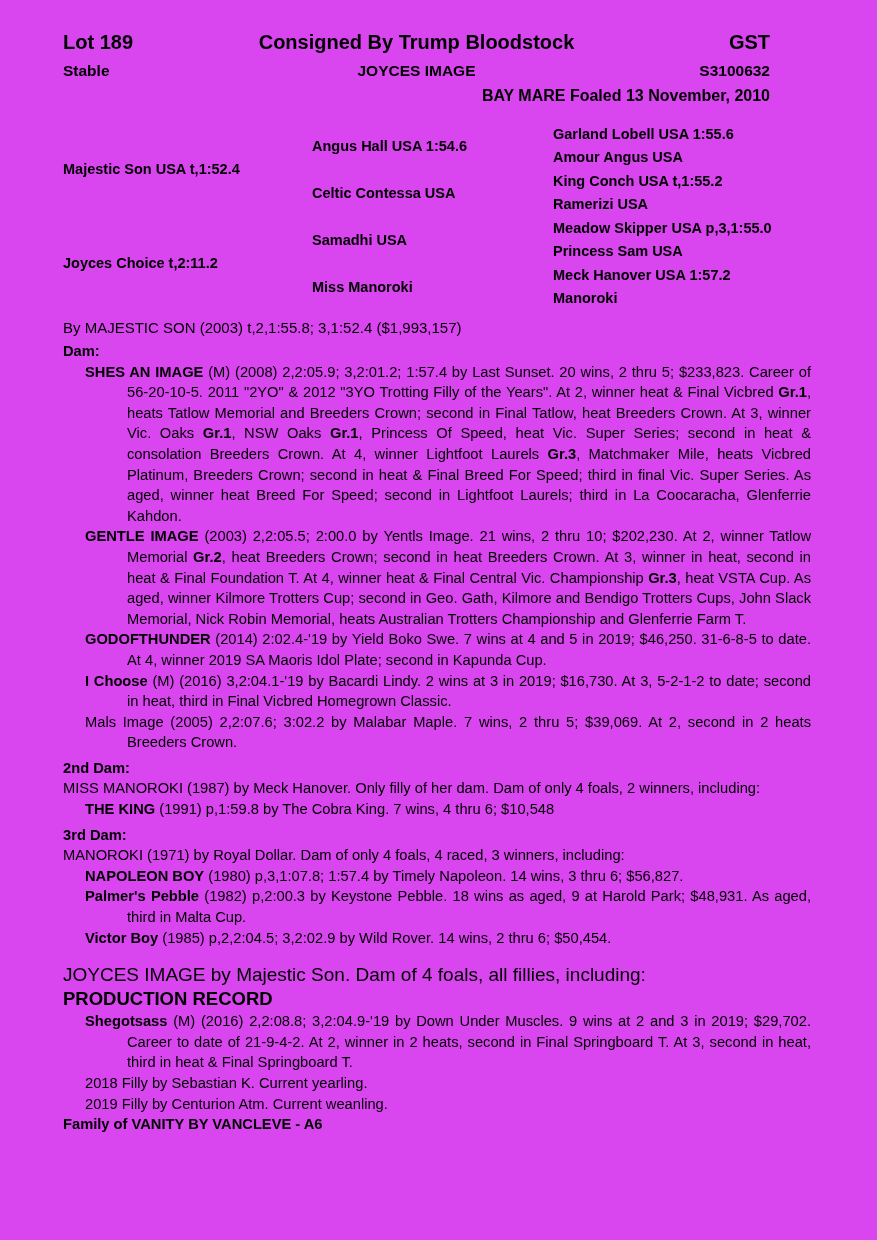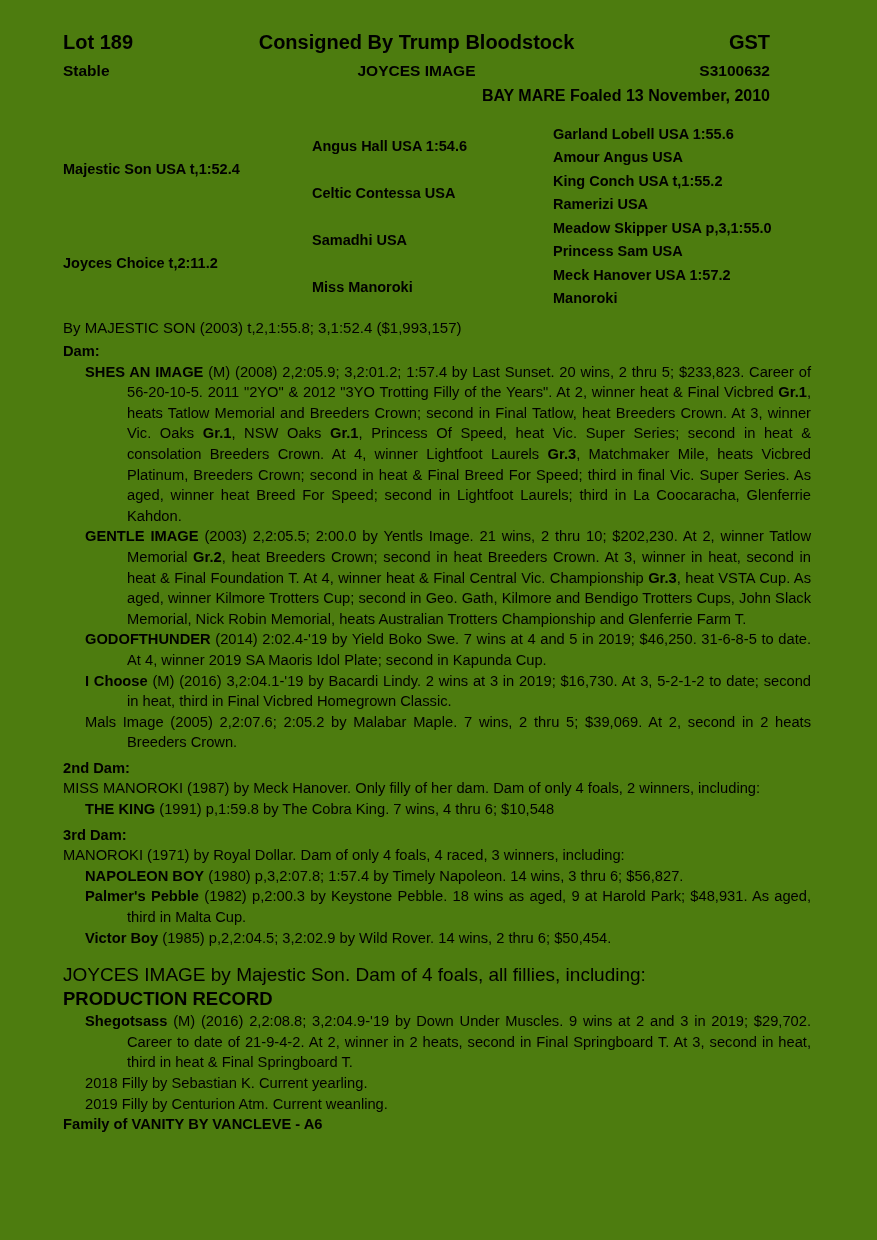--- a/index.html
+++ b/index.html
@@ -1,19 +1,19 @@
 <!DOCTYPE html>
 <html><head>
 <meta charset="utf-8">
 <style>
   html,body{margin:0;padding:0;background:#e8e8e8;}
   .page{
     position:relative;
     width:877px;height:1240px;
-    background:#4d7c0f;
+    background:#d946ef;
     color:#000;
     font-family:"Liberation Sans","DejaVu Sans",sans-serif;
     overflow:hidden;
     margin:0 auto;
   }
   
   .header{padding-top:31px;}
   .hrow{position:relative;margin-left:63px;width:707px;}
   .hrow1{height:27px;font-size:20px;font-weight:bold;}
   .hrow2{height:22px;font-size:15.5px;font-weight:bold;margin-top:4px;}
@@ -86,27 +86,27 @@
   </div>
 
   <div class="sire-line">By MAJESTIC SON (2003) t,2,1:55.8; 3,1:52.4 ($1,993,157)</div>
 
   <div class="bodytext" id="body-blocks">
       <div class="sec-heading">Dam:</div>
       <div class="para ind1"><span class="bseg">SHES AN IMAGE</span><span> (M) (2008) 2,2:05.9; 3,2:01.2; 1:57.4 by Last Sunset. 20 wins, 2 thru 5; $233,823. Career of 56-20-10-5. 2011 "2YO" &amp; 2012 "3YO Trotting Filly of the Years". At 2, winner heat &amp; Final Vicbred </span><span class="bseg">Gr.1</span><span>, heats Tatlow Memorial and Breeders Crown; second in Final Tatlow, heat Breeders Crown. At 3, winner Vic. Oaks </span><span class="bseg">Gr.1</span><span>, NSW Oaks </span><span class="bseg">Gr.1</span><span>, Princess Of Speed, heat Vic. Super Series; second in heat &amp; consolation Breeders Crown. At 4, winner Lightfoot Laurels </span><span class="bseg">Gr.3</span><span>, Matchmaker Mile, heats Vicbred Platinum, Breeders Crown; second in heat &amp; Final Breed For Speed; third in final Vic. Super Series. As aged, winner heat Breed For Speed; second in Lightfoot Laurels; third in La Coocaracha, Glenferrie Kahdon.</span></div>
       <div class="para ind1"><span class="bseg">GENTLE IMAGE</span><span> (2003) 2,2:05.5; 2:00.0 by Yentls Image. 21 wins, 2 thru 10; $202,230. At 2, winner Tatlow Memorial </span><span class="bseg">Gr.2</span><span>, heat Breeders Crown; second in heat Breeders Crown. At 3, winner in heat, second in heat &amp; Final Foundation T. At 4, winner heat &amp; Final Central Vic. Championship </span><span class="bseg">Gr.3</span><span>, heat VSTA Cup. As aged, winner Kilmore Trotters Cup; second in Geo. Gath, Kilmore and Bendigo Trotters Cups, John Slack Memorial, Nick Robin Memorial, heats Australian Trotters Championship and Glenferrie Farm T.</span></div>
       <div class="para ind1"><span class="bseg">GODOFTHUNDER</span><span> (2014) 2:02.4-'19 by Yield Boko Swe. 7 wins at 4 and 5 in 2019; $46,250. 31-6-8-5 to date. At 4, winner 2019 SA Maoris Idol Plate; second in Kapunda Cup.</span></div>
       <div class="para ind1"><span class="bseg">I Choose</span><span> (M) (2016) 3,2:04.1-'19 by Bacardi Lindy. 2 wins at 3 in 2019; $16,730. At 3, 5-2-1-2 to date; second in heat, third in Final Vicbred Homegrown Classic.</span></div>
-      <div class="para ind1"><span>Mals Image (2005) 2,2:07.6; 2:05.2 by Malabar Maple. 7 wins, 2 thru 5; $39,069. At 2, second in 2 heats Breeders Crown.</span></div>
+      <div class="para ind1"><span>Mals Image (2005) 2,2:07.6; 3:02.2 by Malabar Maple. 7 wins, 2 thru 5; $39,069. At 2, second in 2 heats Breeders Crown.</span></div>
       <div class="sec-heading">2nd Dam:</div>
       <div class="para ind0"><span>MISS MANOROKI (1987) by Meck Hanover. Only filly of her dam. Dam of only 4 foals, 2 winners, including:</span></div>
       <div class="para ind1"><span class="bseg">THE KING</span><span> (1991) p,1:59.8 by The Cobra King. 7 wins, 4 thru 6; $10,548</span></div>
       <div class="sec-heading">3rd Dam:</div>
       <div class="para ind0"><span>MANOROKI (1971) by Royal Dollar. Dam of only 4 foals, 4 raced, 3 winners, including:</span></div>
-      <div class="para ind1"><span class="bseg">NAPOLEON BOY</span><span> (1980) p,3,2:07.8; 1:57.4 by Timely Napoleon. 14 wins, 3 thru 6; $56,827.</span></div>
+      <div class="para ind1"><span class="bseg">NAPOLEON BOY</span><span> (1980) p,3,1:07.8; 1:57.4 by Timely Napoleon. 14 wins, 3 thru 6; $56,827.</span></div>
       <div class="para ind1"><span class="bseg">Palmer's Pebble</span><span> (1982) p,2:00.3 by Keystone Pebble. 18 wins as aged, 9 at Harold Park; $48,931. As aged, third in Malta Cup.</span></div>
       <div class="para ind1"><span class="bseg">Victor Boy</span><span> (1985) p,2,2:04.5; 3,2:02.9 by Wild Rover. 14 wins, 2 thru 6; $50,454.</span></div>
       <div class="prod-intro">JOYCES IMAGE by Majestic Son. Dam of 4 foals, all fillies, including:</div>
       <div class="prod-title">PRODUCTION RECORD</div>
       <div class="para ind1"><span class="bseg">Shegotsass</span><span> (M) (2016) 2,2:08.8; 3,2:04.9-'19 by Down Under Muscles. 9 wins at 2 and 3 in 2019; $29,702. Career to date of 21-9-4-2. At 2, winner in 2 heats, second in Final Springboard T. At 3, second in heat, third in heat &amp; Final Springboard T.</span></div>
       <div class="para ind1"><span>2018 Filly by Sebastian K. Current yearling.</span></div>
       <div class="para ind1"><span>2019 Filly by Centurion Atm. Current weanling.</span></div>
       <div class="family-line">Family of VANITY BY VANCLEVE - A6</div>
     </div>
 

